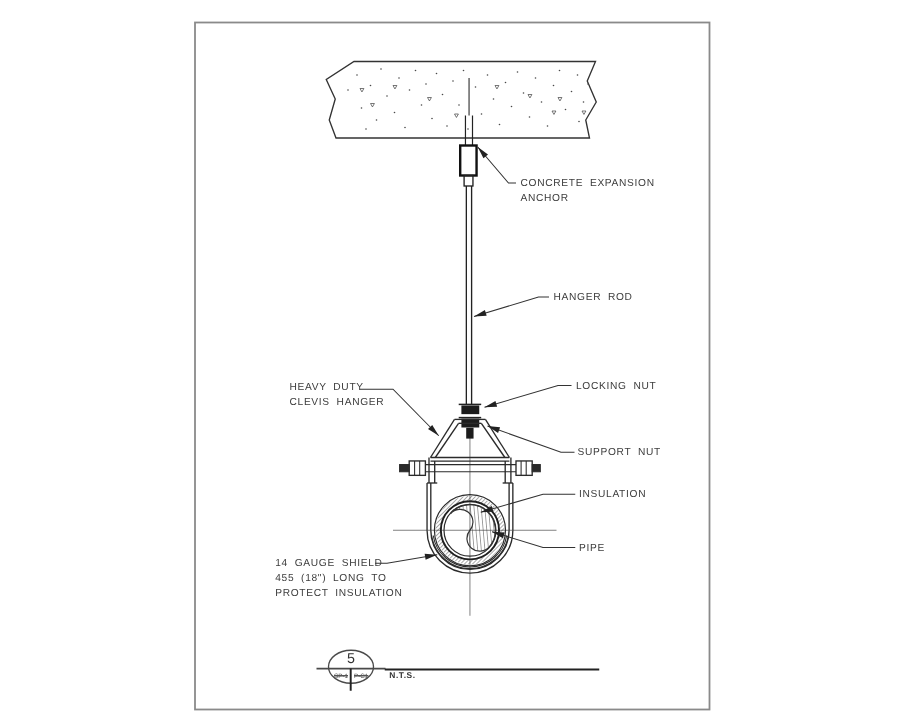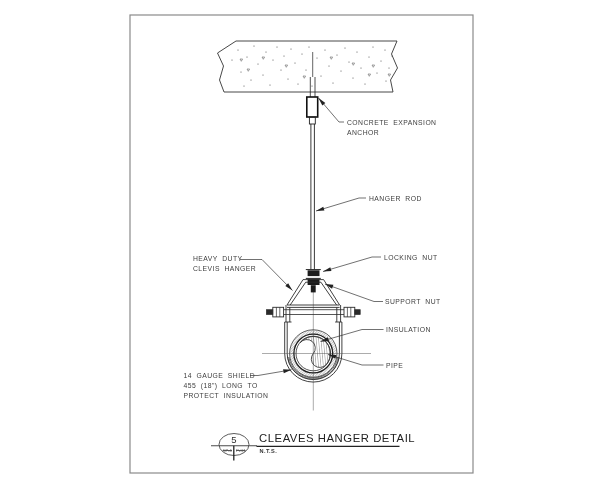--- a/index.html
+++ b/index.html
@@ -237,16 +237,15 @@
 
   <div class="lbl" style="left:183.5px;top:370.5px;">
     <div>14 GAUGE SHIELD</div>
     <div>455 (18") LONG TO</div>
     <div>PROTECT INSULATION</div>
   </div>
 
   <div id="detail-number">5</div>
   <div id="bubble-ref-left" class="bubble-ref">SP-1</div>
   <div id="bubble-ref-right" class="bubble-ref">P-C1</div>
-  <div id="sheet-title">CLEAVES HANGER DETAIL</div>
   <div id="sheet-scale">N.T.S.</div>
 
 </div>
 
 </body></html>

